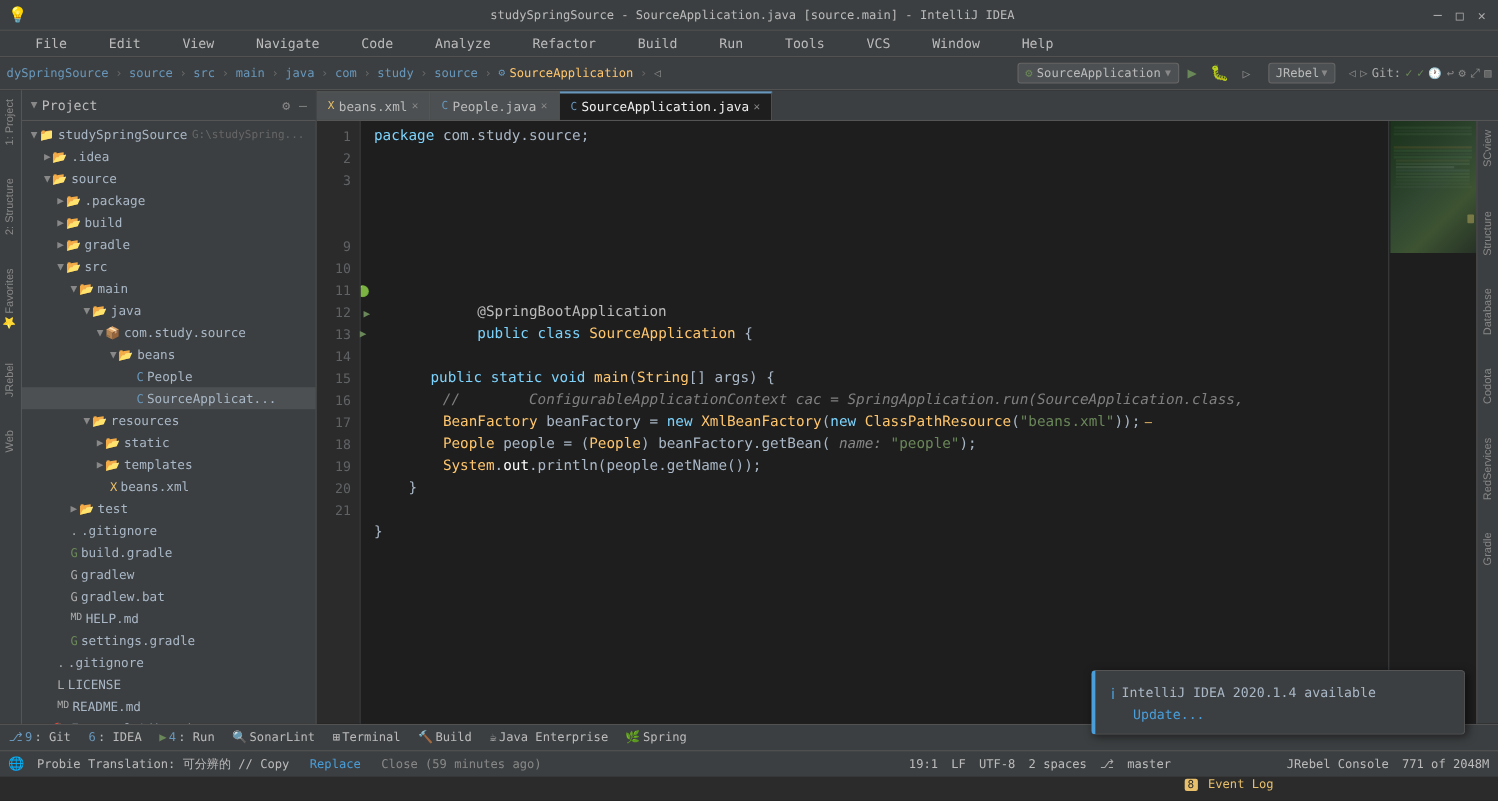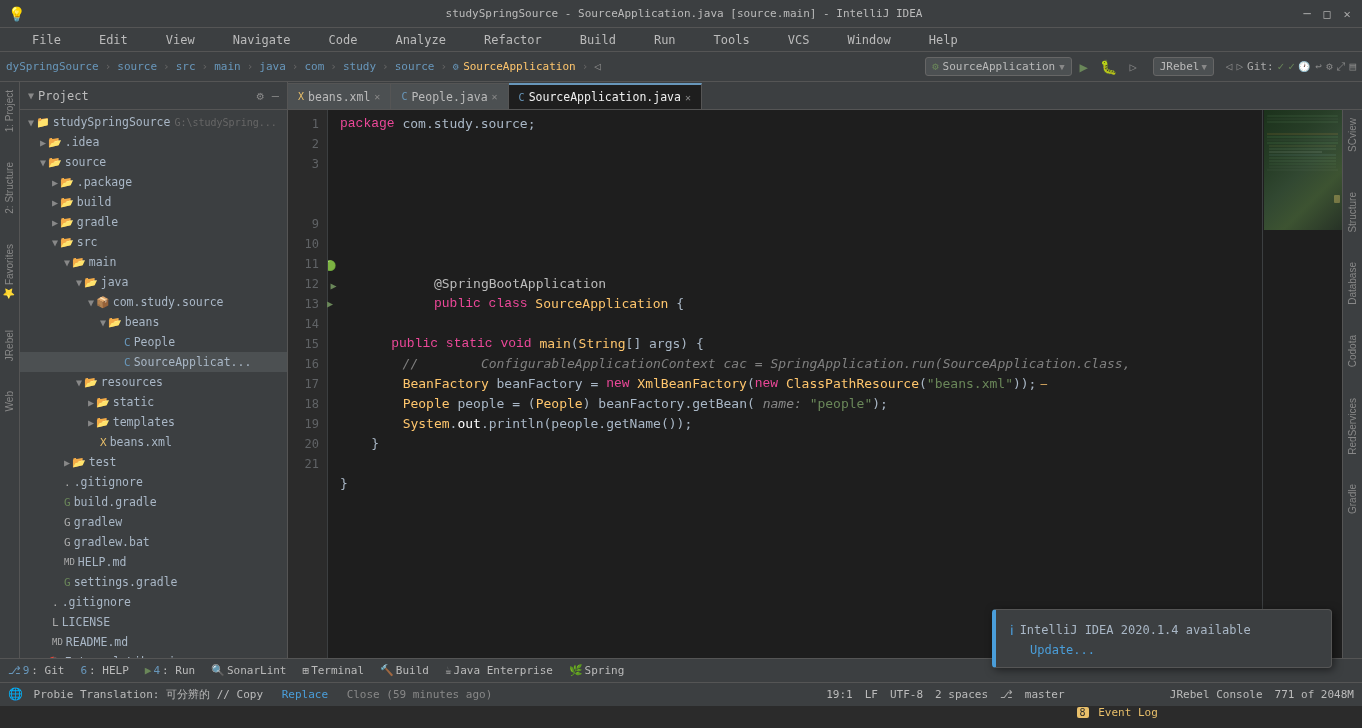--- a/index.html
+++ b/index.html
@@ -222,21 +222,21 @@
       font-size: 13px;
       line-height: 20px;
       background: #1e1e1e;
     }
     .code-line {
       white-space: pre;
       height: 20px;
       display: flex;
       align-items: center;
     }
-    .kw { color: #ec4899; font-family: Liberation Mono, monospace; }
+    .kw { color: #7dd3fc; }
     .str { color: #6a8759; }
     .cls { color: #ffc66d; }
     .comment { color: #808080; font-style: italic; }
     .fn { color: #ffc66d; }
     .param-hint { color: #888; font-style: italic; }
 
     
     #sidebar-right {
       width: 20px;
       background: #3c3f41;
@@ -800,21 +800,21 @@
 </div>
 
 <div id="bottom-tools">
   <div class="bottom-tool">
     <span style="color:#6897bb; font-size:11px;">⎇</span>
     <span style="color:#6897bb;">9</span>
     <span>: Git</span>
   </div>
   <div class="bottom-tool">
     <span style="color:#6897bb;">6</span>
-    <span>: HELP</span>
+    <span>: IDEA</span>
   </div>
   <div class="bottom-tool">
     <span style="color:#6a8759;">▶</span>
     <span style="color:#6897bb;">4</span>
     <span>: Run</span>
   </div>
   <div class="bottom-tool">
     <span>🔍</span>
     <span>SonarLint</span>
   </div>

